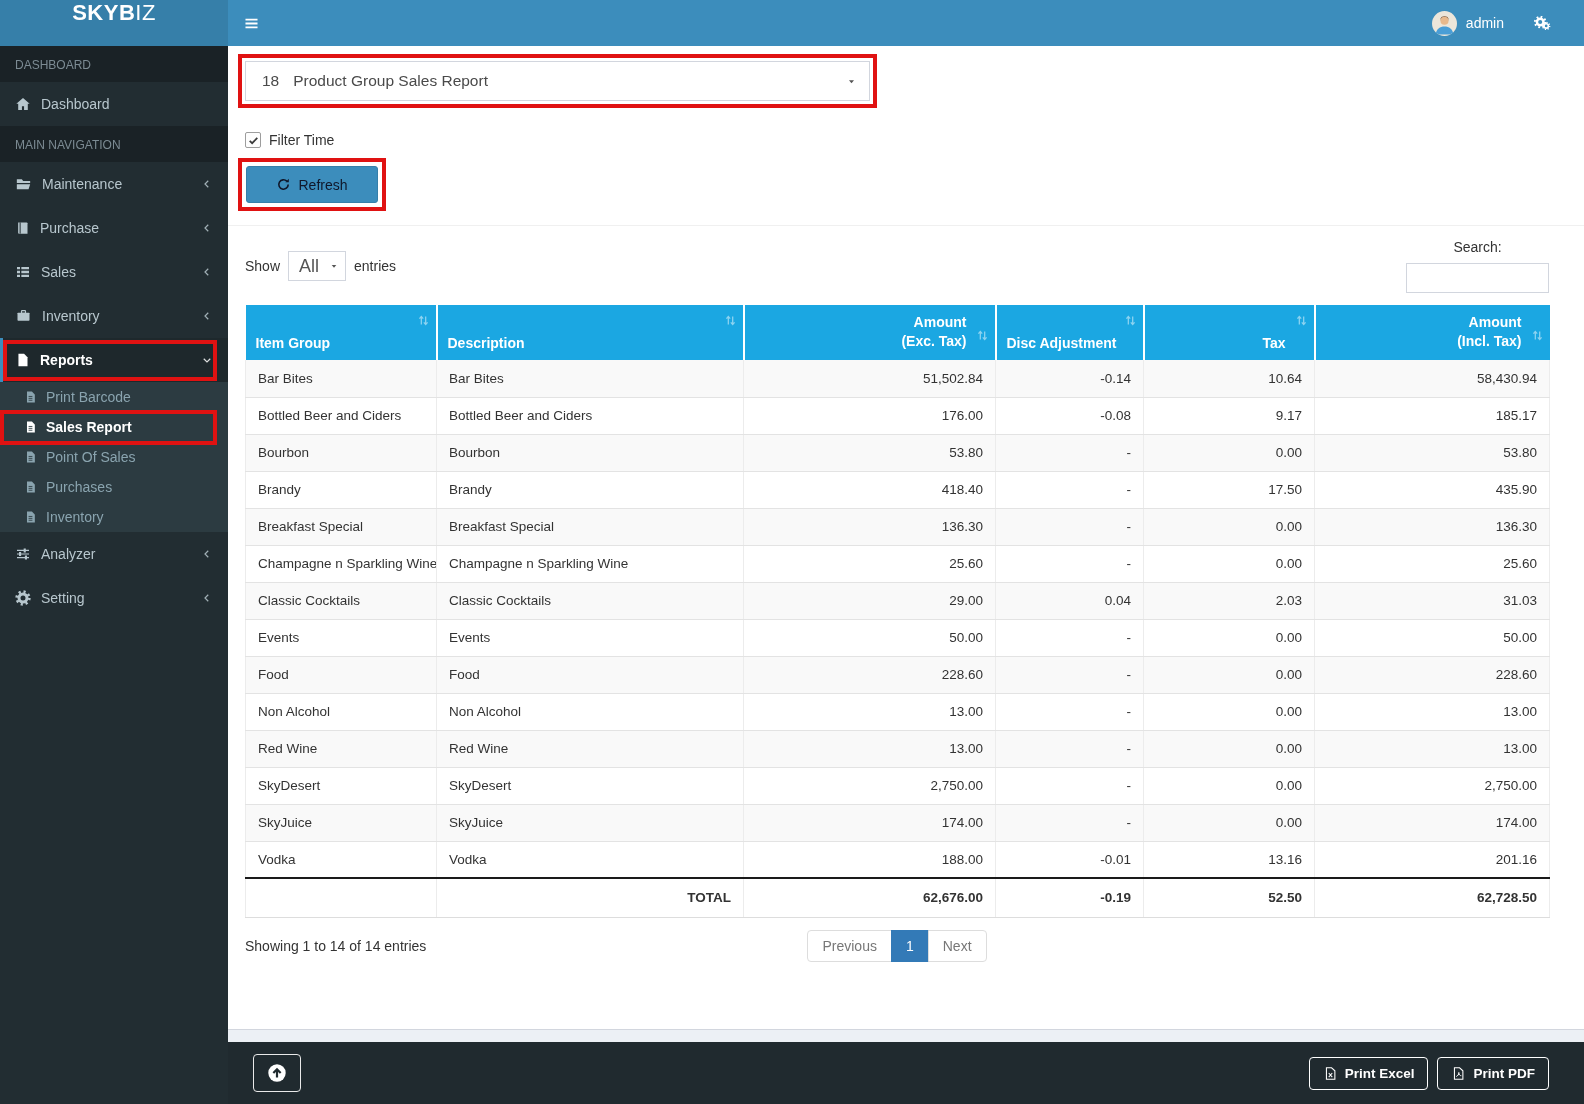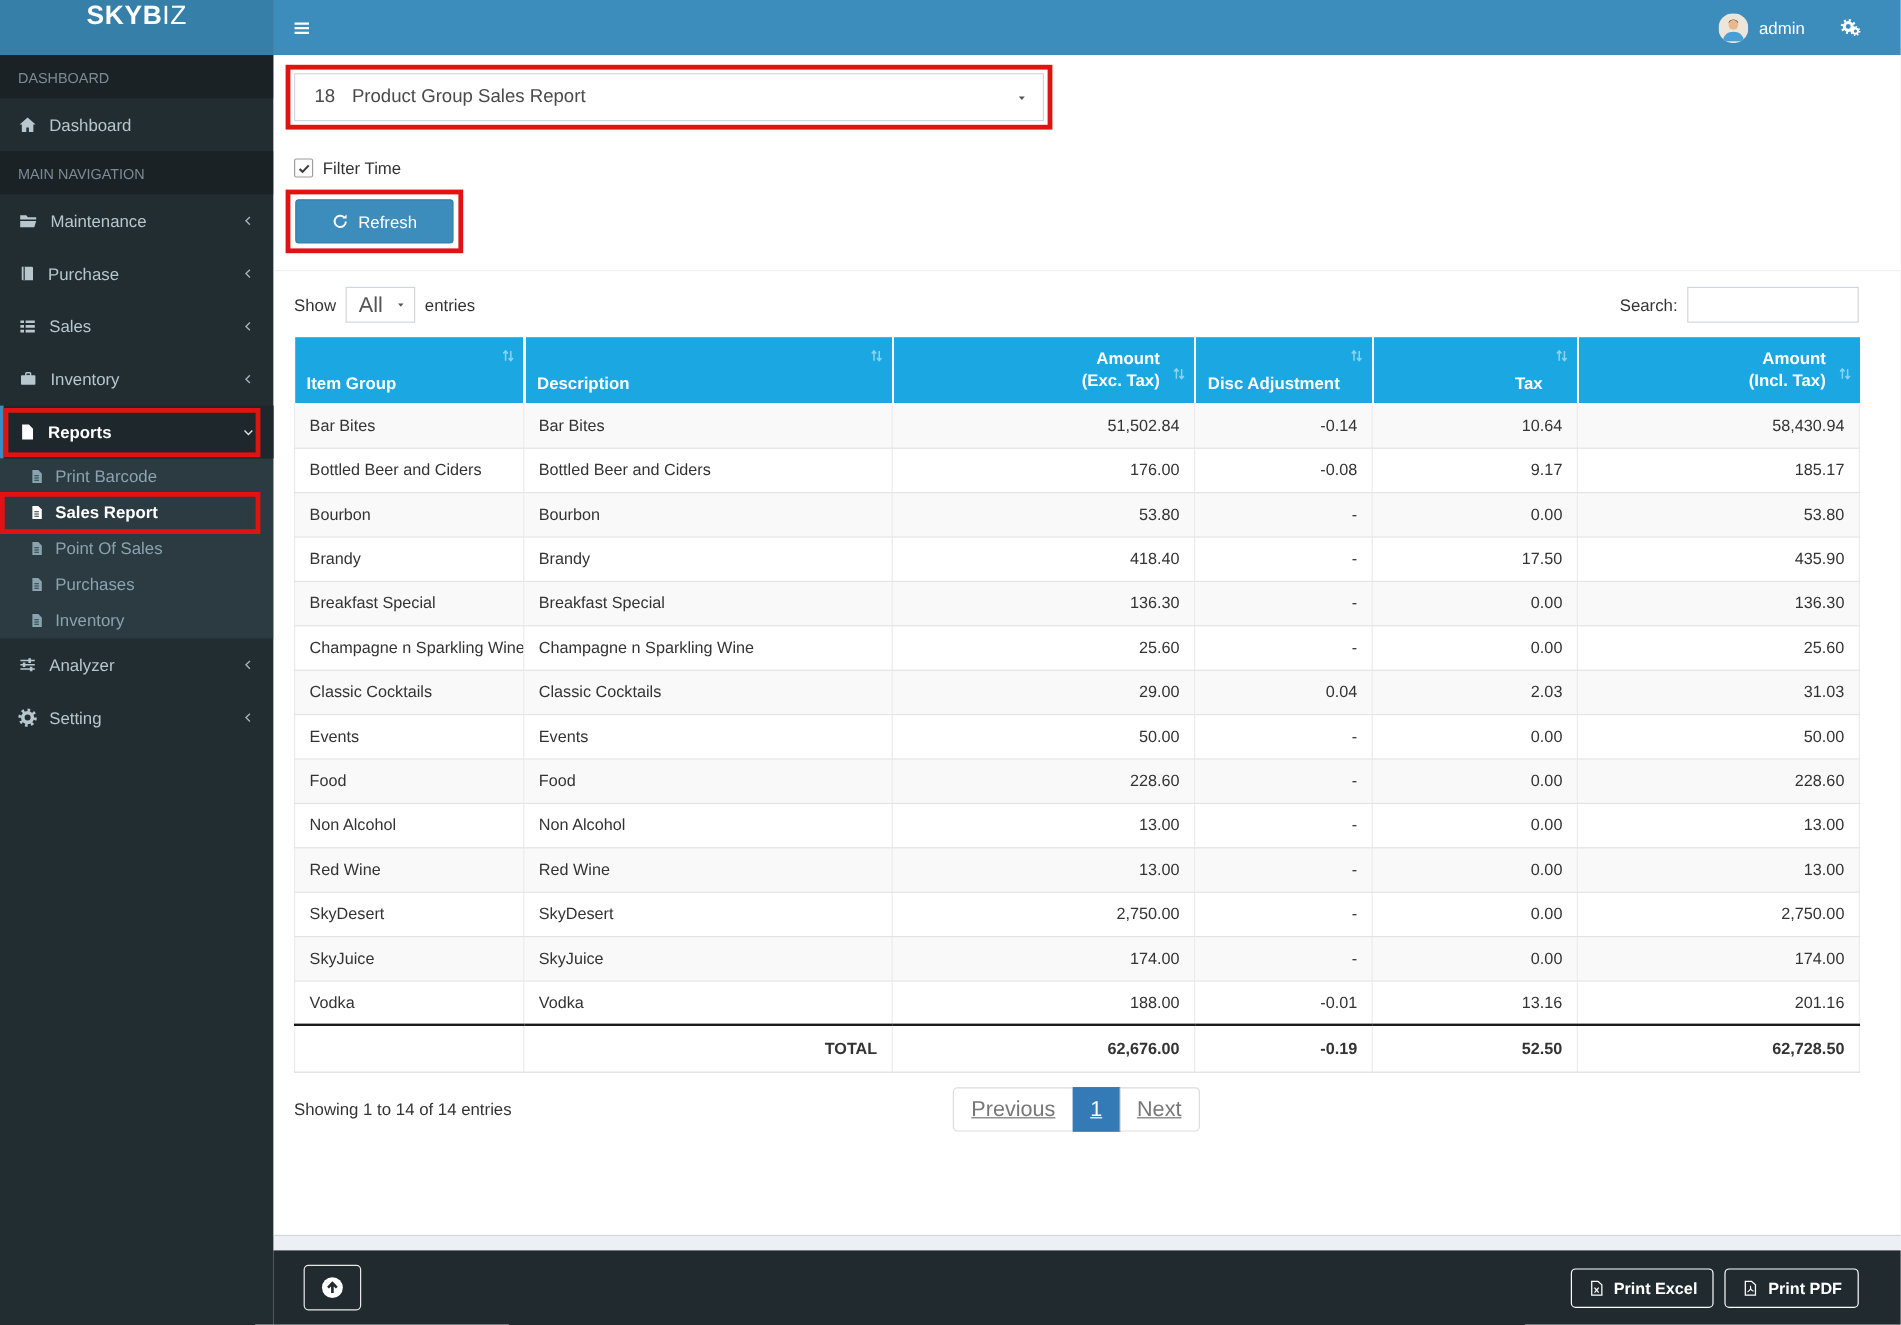--- a/index.html
+++ b/index.html
@@ -55,29 +55,29 @@
         display:flex; align-items:center; justify-content:center; cursor:pointer; }
 
   .fields { display:flex; justify-content:space-between; margin-top:19px; }
   .field { width:303px; }
   .field label { display:block; font-weight:bold; font-size:14px; color:#333; margin-bottom:7px; }
   .field input { width:100%; height:34px; border:1px solid #d2d6de; padding:0 12px; font-size:14px;
                  color:#555; font-family:inherit; outline:none; }
 
   .red-box-btn { margin-top:10px; padding:4px; }
   .btn-refresh { width:132px; height:37px; background:#3c8dbc; border:1px solid #367fa9; border-radius:3px;
-                 color:#ffffff; font-size:14px; font-family:inherit; display:flex; align-items:center;
+                 color:#0f172a; font-size:14px; font-family:inherit; display:flex; align-items:center;
                  justify-content:center; gap:7px; cursor:pointer; }
 
   .divider { border-top:1px solid #f0f0f0; margin:14px -35px 0 -17px; }
 
   .tbl-controls { display:flex; align-items:center; margin-top:13px; font-size:14px; color:#333; }
   .len-select { width:58px; height:30px; border:1px solid #d2d6de; margin:0 8px; color:#555; font-size:18px;
                 display:flex; align-items:center; justify-content:space-between; padding:0 6px 0 10px; cursor:pointer; }
-  .search { margin-left:auto; display:flex; align-items:center; gap:8px; }
+  .search { margin-left:auto; display:flex; align-items:center; gap:8px;flex-direction:column; }
   .search input { width:143px; height:30px; border:1px solid #d2d6de; padding:0 8px; font-family:inherit; font-size:14px; outline:none; }
 
   
   .rpt-table { width:1304px; border-collapse:collapse; margin-top:12px; table-layout:fixed;
                font-size:13.5px; color:#333; }
   .rpt-table thead th { background:#1ba7e2; color:#fff; font-weight:bold; font-size:14px; height:55px;
                         vertical-align:bottom; padding:8px 10px 9px; position:relative; }
   .rpt-table thead th + th { border-left:2px solid #fff; }
   .th-left { text-align:left; }
   .th-right { text-align:right; padding-right:28px !important; }
@@ -92,22 +92,22 @@
   .num { text-align:right; }
   .rpt-table tfoot td { border-top:2px solid #1a1a1a; border-bottom:1px solid #ddd; border-right:1px solid #ececec;
                         font-weight:bold; height:39px; padding:0 12px; background:#fff; }
   .rpt-table tfoot td:first-child { border-left:1px solid #ececec; }
   .total-label { text-align:right; }
 
   .tbl-footer { display:flex; align-items:center; margin-top:12px; font-size:14px; color:#333; width:1304px; }
   .info { flex:1; }
   .spacer { flex:1; }
   .pagination { display:flex; }
-  .page-btn { border:1px solid #ddd; background:#fff; color:#777; padding:7px 14px; font-size:18px;
-              cursor:pointer; margin-left:-1px;text-decoration:underline; }
+  .page-btn { border:1px solid #ddd; background:#fff; color:#777; padding:7px 14px; font-size:14px;
+              cursor:pointer; margin-left:-1px; }
   .page-btn.first { border-radius:4px 0 0 4px; margin-left:0; }
   .page-btn.last { border-radius:0 4px 4px 0; }
   .page-btn.active { background:#337ab7; border-color:#337ab7; color:#fff; }
 
   
   .footer { height:62px; flex:none; background:#202a2f; display:flex; align-items:center; padding:0 35px 0 25px; }
   .btn-top { width:48px; height:38px; background:transparent; border:1px solid #e9e9e9; border-radius:4px;
              display:flex; align-items:center; justify-content:center; cursor:pointer; }
   .footer-right { margin-left:auto; display:flex; gap:9px; }
   .btn-print { height:33px; border:1px solid #fff; border-radius:4px; background:transparent; color:#fff;

